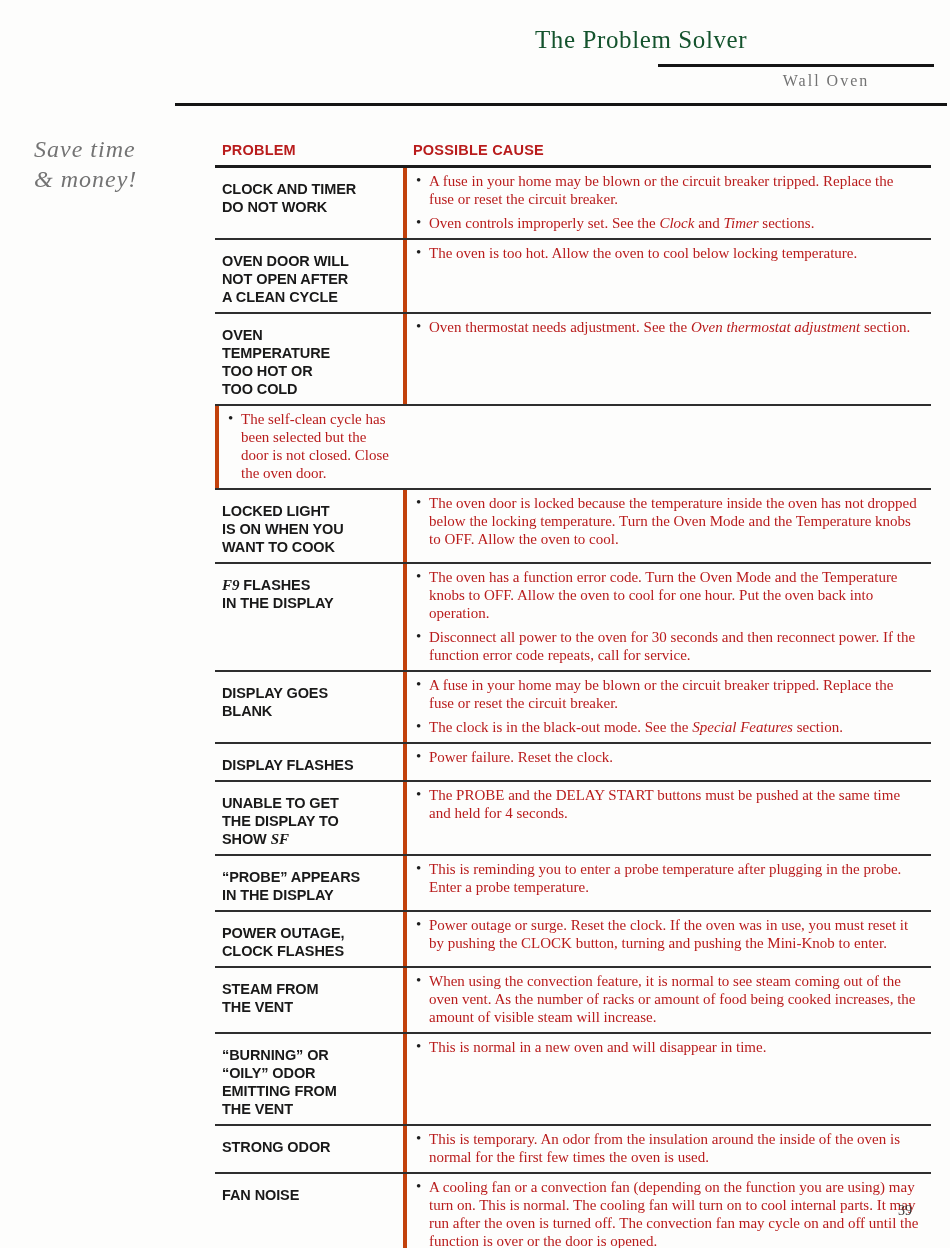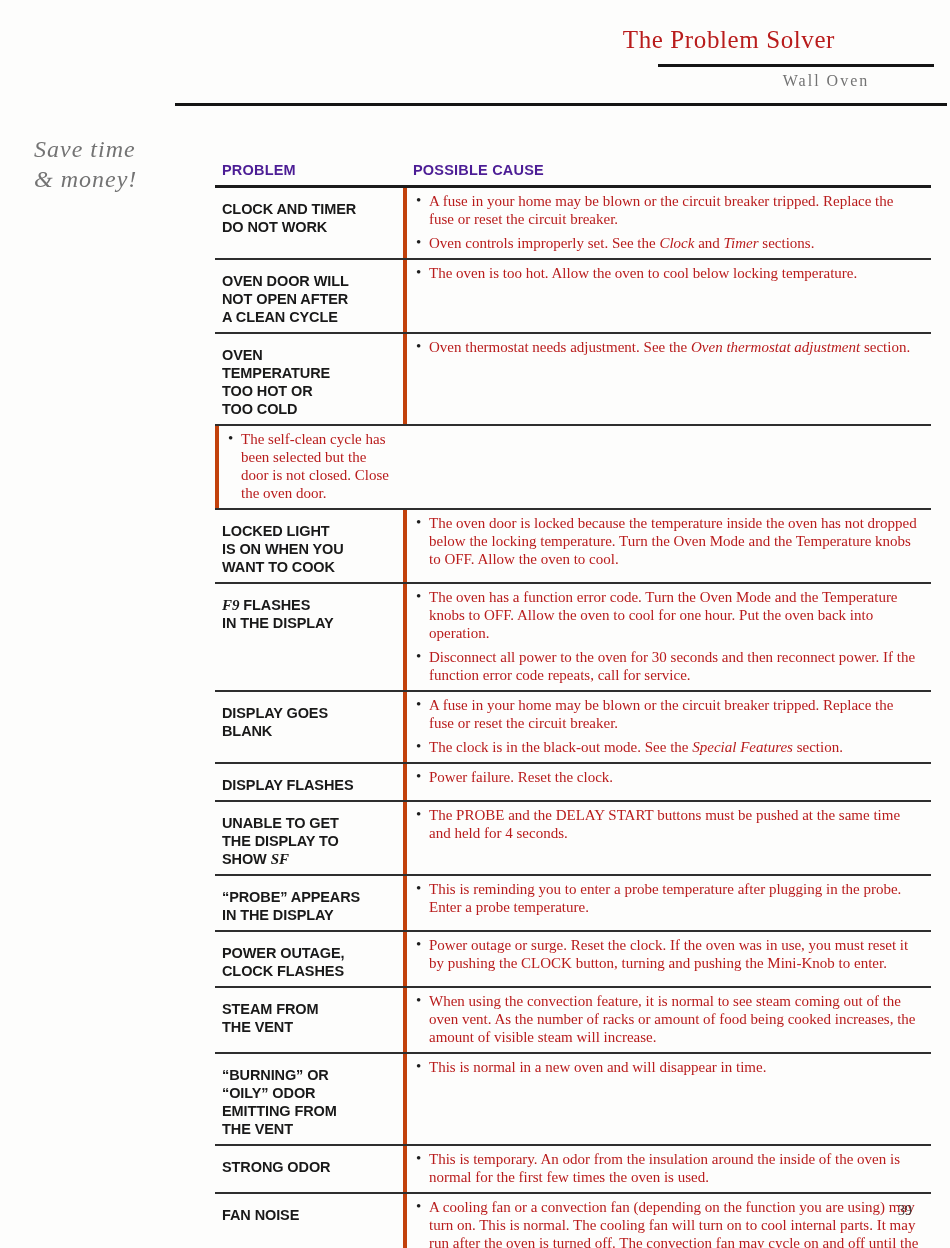--- a/index.html
+++ b/index.html
@@ -8,23 +8,23 @@
     width:950px;height:1248px;
     background:#fdfdfc;
     margin:0 auto;
     font-family:"Liberation Serif", serif;
     color:#1d1d1d;
     overflow:hidden;
   }
   
   .doc-title{
     position:absolute;left:535px;top:26px;width:300px;
-    text-align:right;
+    text-align:left;
     font-family:"Liberation Serif", serif;
-    font-size:25px;letter-spacing:.6px;color:#b91c1c;
+    font-size:25px;letter-spacing:.6px;color:#14532d;
   }
   .subtitle-rule{
     position:absolute;left:658px;top:64px;width:276px;height:3px;
     background:#151515;
   }
   .doc-subtitle{
     position:absolute;left:688px;top:72px;width:276px;
     text-align:center;
     font-size:16px;letter-spacing:2px;color:#737373;
   }
@@ -40,21 +40,21 @@
   
   .ps-table{
     position:absolute;left:215px;top:142px;width:716px;
   }
   .ps-thead{
     display:grid;grid-template-columns:188px 1fr;
     padding-bottom:7px;
   }
   .ps-thead .h{
     font-family:"Liberation Sans", sans-serif;
-    font-weight:bold;font-size:14.5px;letter-spacing:.2px;color:#4c1d95;margin-top:20px;
+    font-weight:bold;font-size:14.5px;letter-spacing:.2px;color:#b91c1c;
   }
   .ps-thead .h1{padding-left:7px;}
   .ps-thead .h2{padding-left:10px;}
   .ps-tbody{
     border-top:3px solid #1c1c1c;
     border-bottom:3px solid #1c1c1c;
   }
   .row{
     display:grid;grid-template-columns:188px 1fr;
   }

